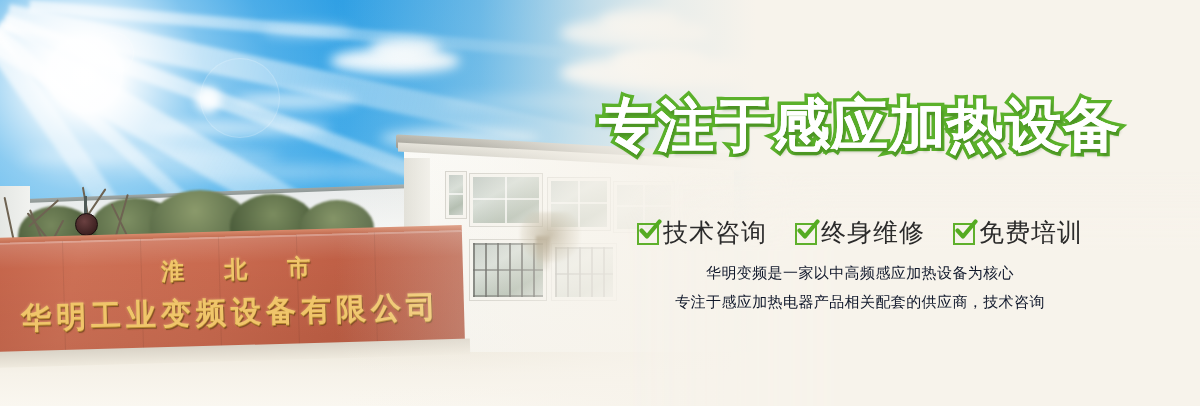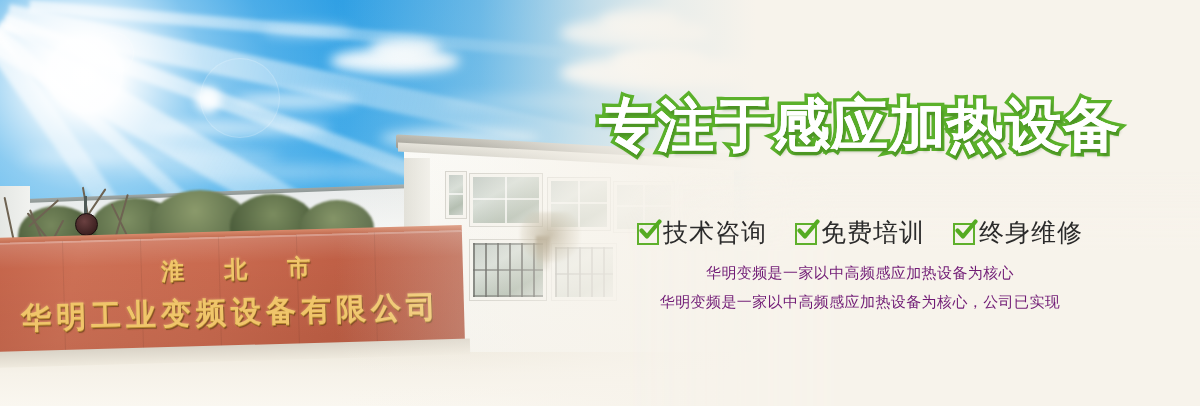--- a/index.html
+++ b/index.html
@@ -269,21 +269,21 @@
     font-size:25px;font-weight:500;color:#2b2b2b;letter-spacing:1px;
     white-space:nowrap;
   }
 
   .desc{
     position:absolute;left:0;top:262px;width:640px;
   }
   .desc p{
     margin:0 0 5px 0;
     font-family:"DejaVu Sans","Liberation Sans",sans-serif;
-    font-size:15px;color:#701a75;line-height:1.58;letter-spacing:.4px;
+    font-size:15px;color:#0f172a;line-height:1.58;letter-spacing:.4px;
     white-space:nowrap;
   }
 </style>
 </head>
 <body>
 
 <div id="banner">
 
   <div class="sky"></div>
 
@@ -430,35 +430,35 @@
         <span class="feature-label">技术咨询</span>
       </div>
 
       <div class="feature">
         <span class="chk">
           <span class="chk-box"></span>
           <svg class="chk-mark" viewBox="0 0 24 24" fill="none">
             <path d="M3.5 12.5 L9 18.5 L21.5 3.5" stroke="#55ab22" stroke-width="4.2" stroke-linecap="round" stroke-linejoin="round"></path>
           </svg>
         </span>
-        <span class="feature-label">免费培训</span>
+        <span class="feature-label">终身维修</span>
       </div>
 
       <div class="feature">
         <span class="chk">
           <span class="chk-box"></span>
           <svg class="chk-mark" viewBox="0 0 24 24" fill="none">
             <path d="M3.5 12.5 L9 18.5 L21.5 3.5" stroke="#55ab22" stroke-width="4.2" stroke-linecap="round" stroke-linejoin="round"></path>
           </svg>
         </span>
-        <span class="feature-label">终身维修</span>
+        <span class="feature-label">免费培训</span>
       </div>
 
     </div>
 
     <div class="desc">
       <p>华明变频是一家以中高频感应加热设备为核心</p>
-      <p>华明变频是一家以中高频感应加热设备为核心，公司已实现</p>
+      <p>专注于感应加热电器产品相关配套的供应商，技术咨询</p>
     </div>
 
   </div>
 
 </div>
 
 </body></html>

